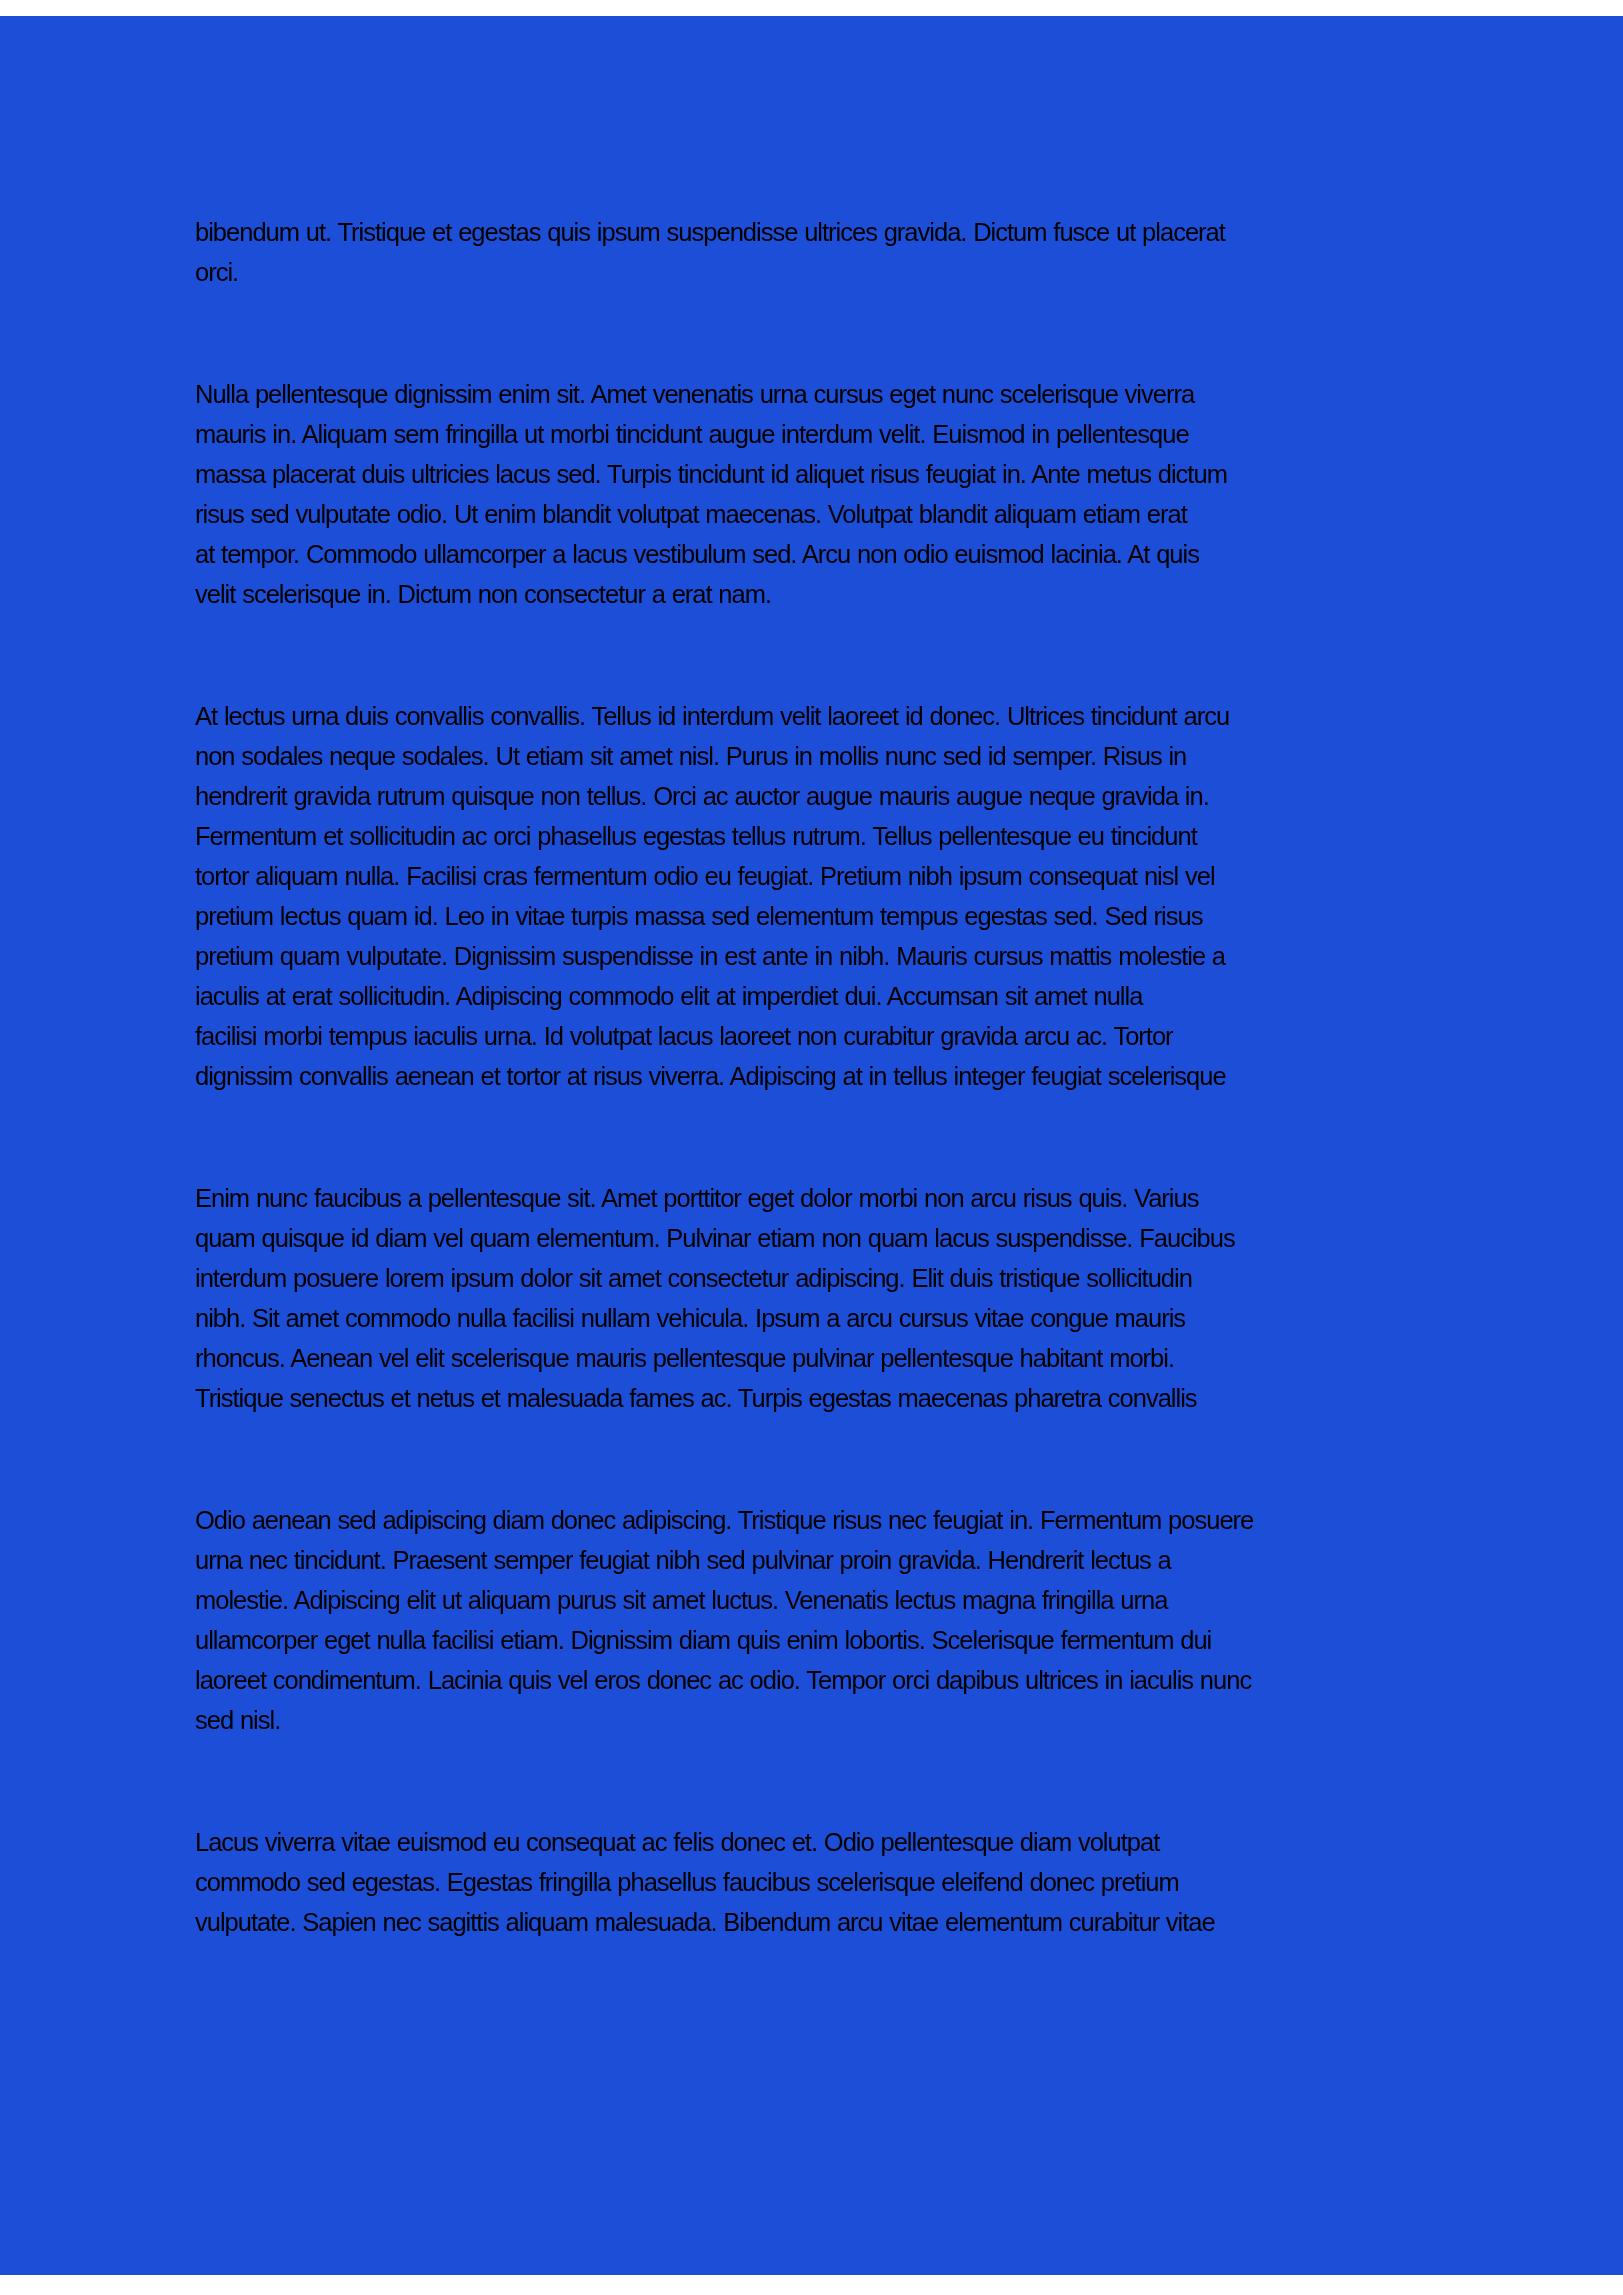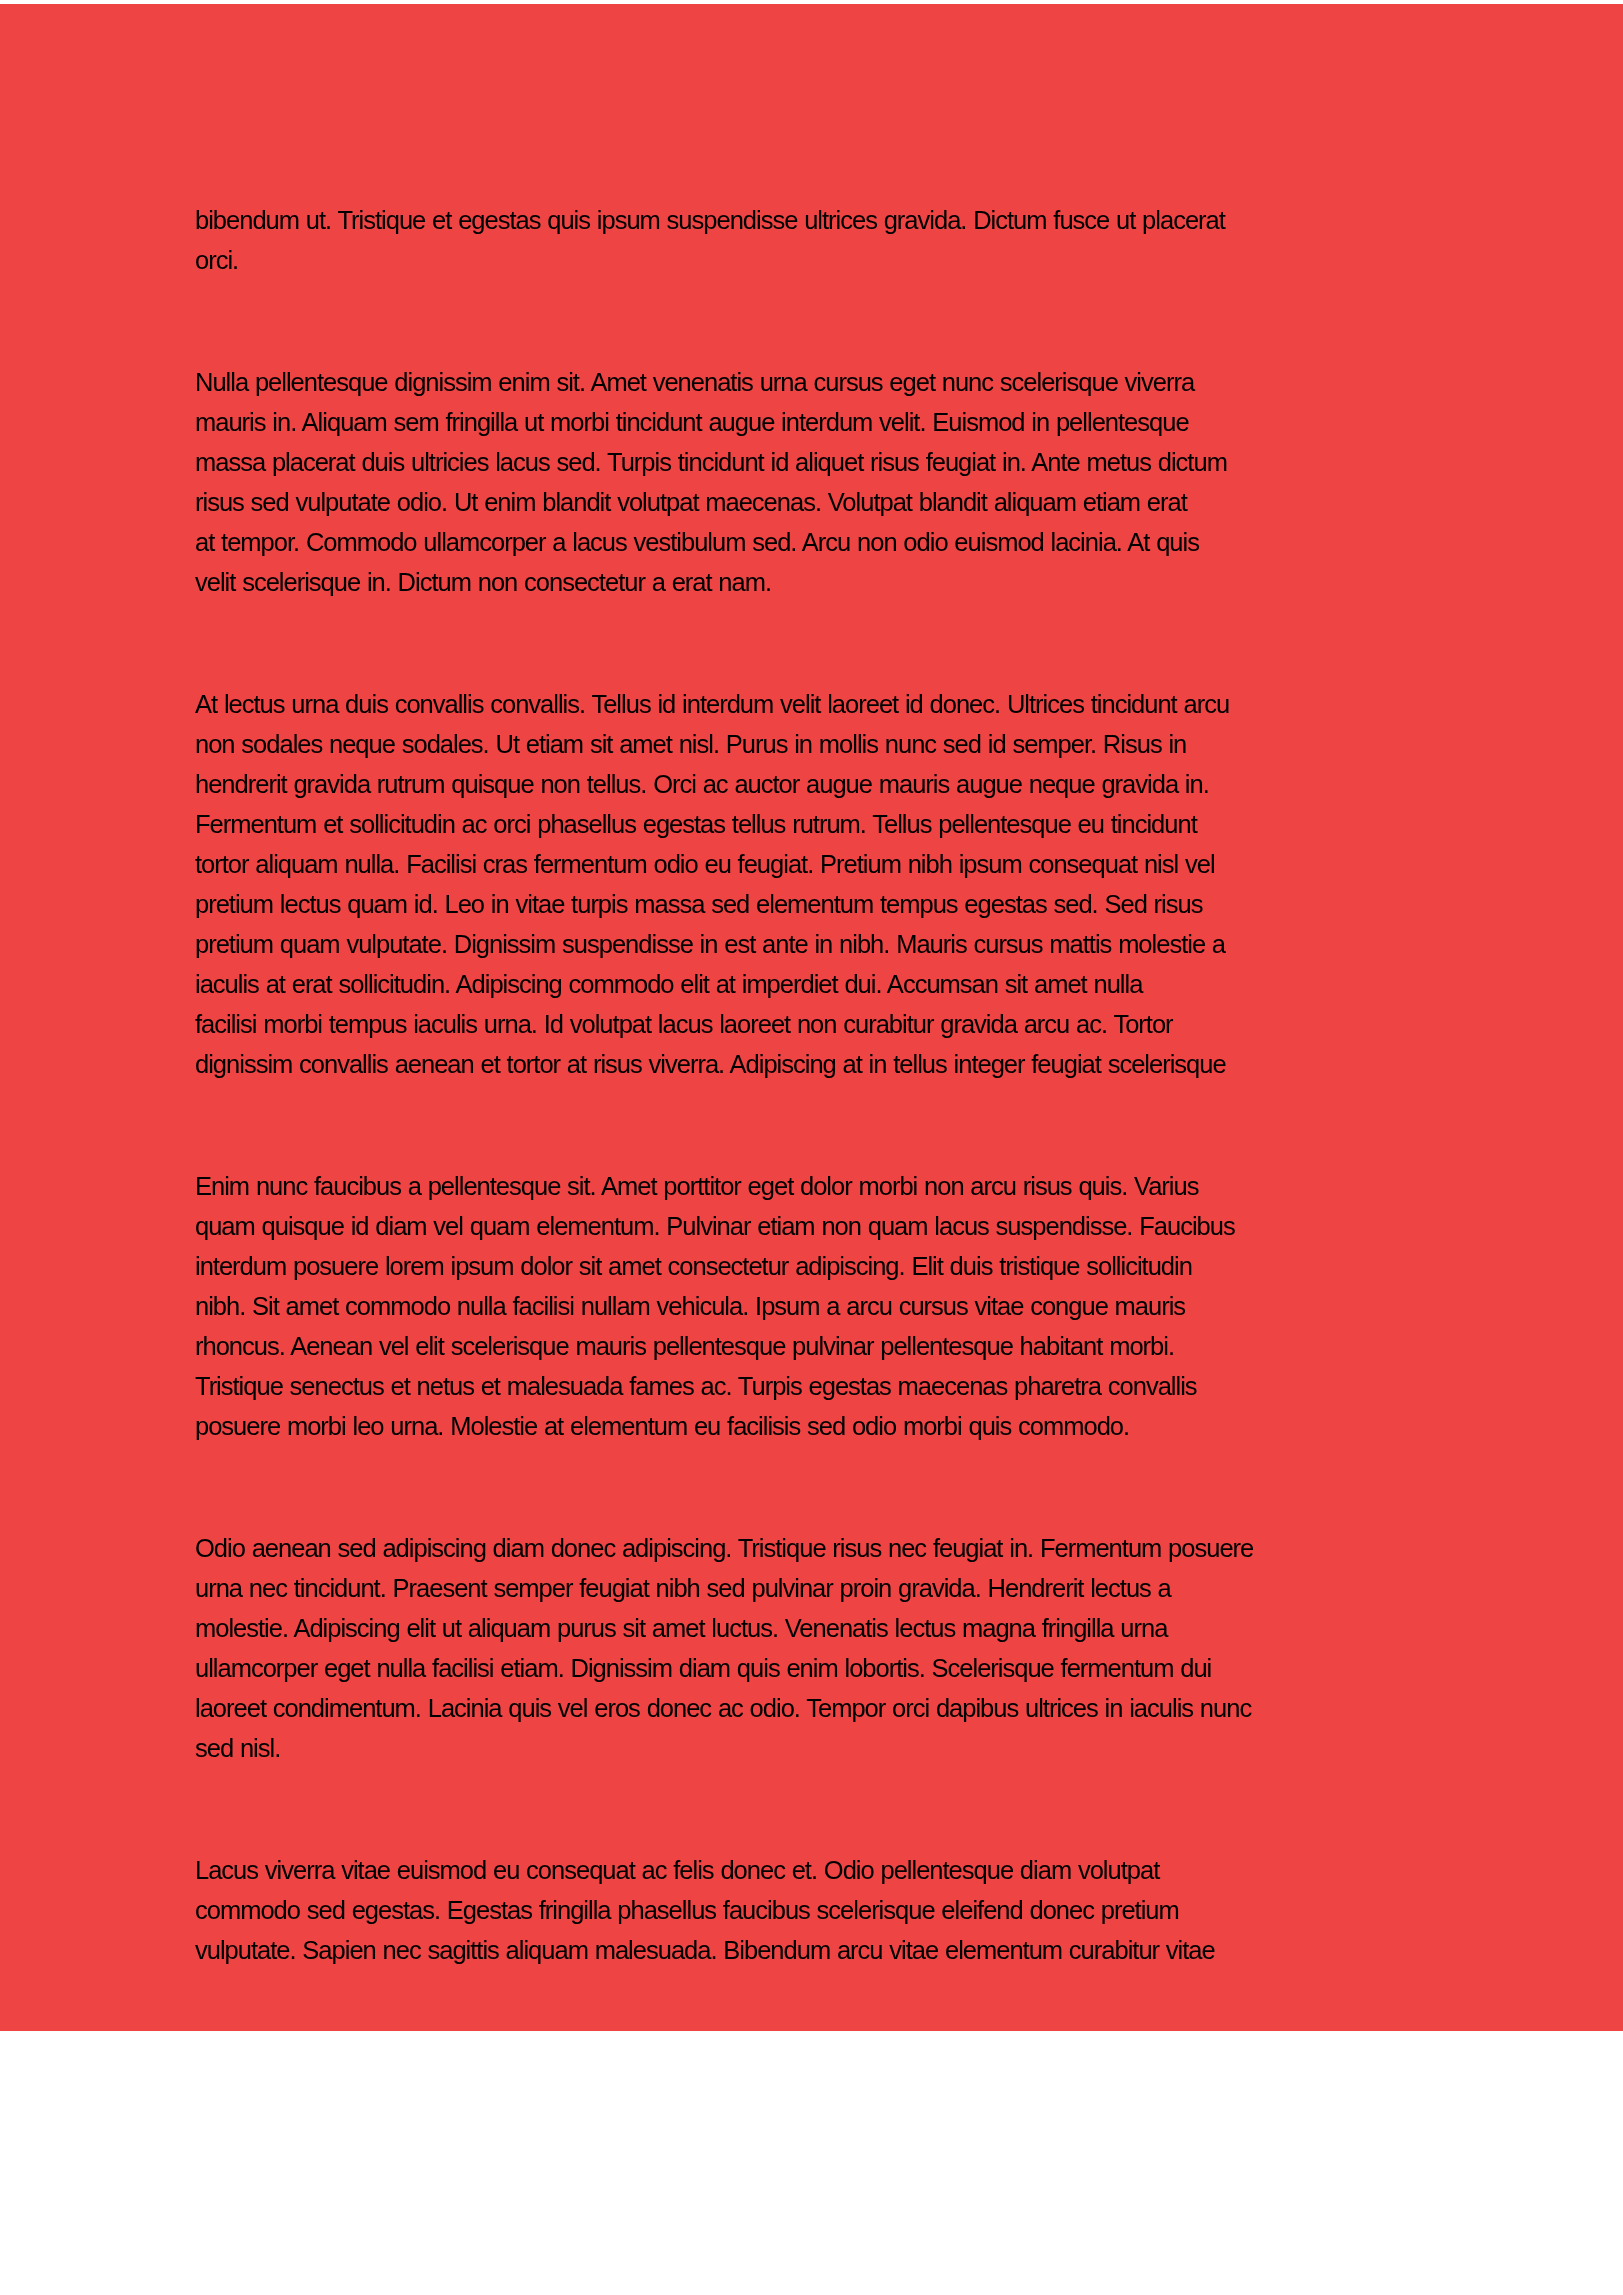--- a/index.html
+++ b/index.html
@@ -9,24 +9,24 @@
     }
     body {
       width: 1623px;
       height: 2295px;
       position: relative;
       overflow: hidden;
     }
     .page {
       position: absolute;
       left: 0;
-      top: 4px;
+      top: 16px;
       width: 1623px;
-      height: 2027px;
-      background: #ef4444;
+      height: 2259px;
+      background: #1d4ed8;
     }
     .content {
       position: absolute;
       left: 195px;
       top: 196px;
       width: 1243px;
       font-family: "Liberation Sans", sans-serif;
       font-size: 25.5px;
       color: #000000;
       letter-spacing: -1px;
@@ -76,21 +76,20 @@
       <span class="line">dignissim convallis aenean et tortor at risus viverra. Adipiscing at in tellus integer feugiat scelerisque</span>
     </div>
 
     <div class="para">
       <span class="line">Enim nunc faucibus a pellentesque sit. Amet porttitor eget dolor morbi non arcu risus quis. Varius</span>
       <span class="line">quam quisque id diam vel quam elementum. Pulvinar etiam non quam lacus suspendisse. Faucibus</span>
       <span class="line">interdum posuere lorem ipsum dolor sit amet consectetur adipiscing. Elit duis tristique sollicitudin</span>
       <span class="line">nibh. Sit amet commodo nulla facilisi nullam vehicula. Ipsum a arcu cursus vitae congue mauris</span>
       <span class="line">rhoncus. Aenean vel elit scelerisque mauris pellentesque pulvinar pellentesque habitant morbi.</span>
       <span class="line">Tristique senectus et netus et malesuada fames ac. Turpis egestas maecenas pharetra convallis</span>
-      <span class="line">posuere morbi leo urna. Molestie at elementum eu facilisis sed odio morbi quis commodo.</span>
     </div>
 
     <div class="para">
       <span class="line">Odio aenean sed adipiscing diam donec adipiscing. Tristique risus nec feugiat in. Fermentum posuere</span>
       <span class="line">urna nec tincidunt. Praesent semper feugiat nibh sed pulvinar proin gravida. Hendrerit lectus a</span>
       <span class="line">molestie. Adipiscing elit ut aliquam purus sit amet luctus. Venenatis lectus magna fringilla urna</span>
       <span class="line">ullamcorper eget nulla facilisi etiam. Dignissim diam quis enim lobortis. Scelerisque fermentum dui</span>
       <span class="line">laoreet condimentum. Lacinia quis vel eros donec ac odio. Tempor orci dapibus ultrices in iaculis nunc</span>
       <span class="line">sed nisl.</span>
     </div>

